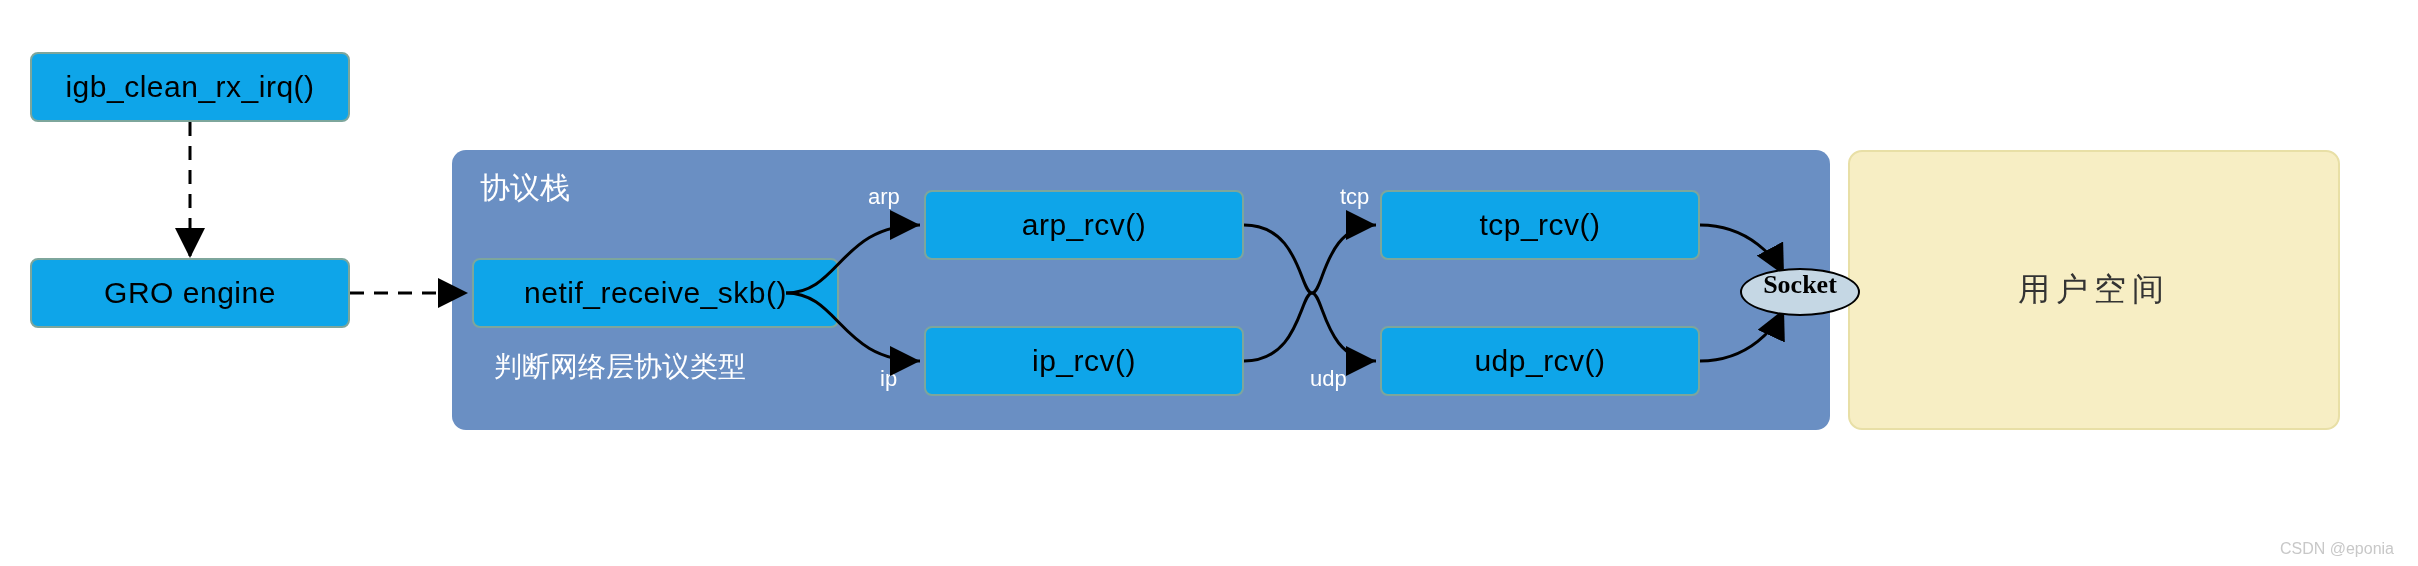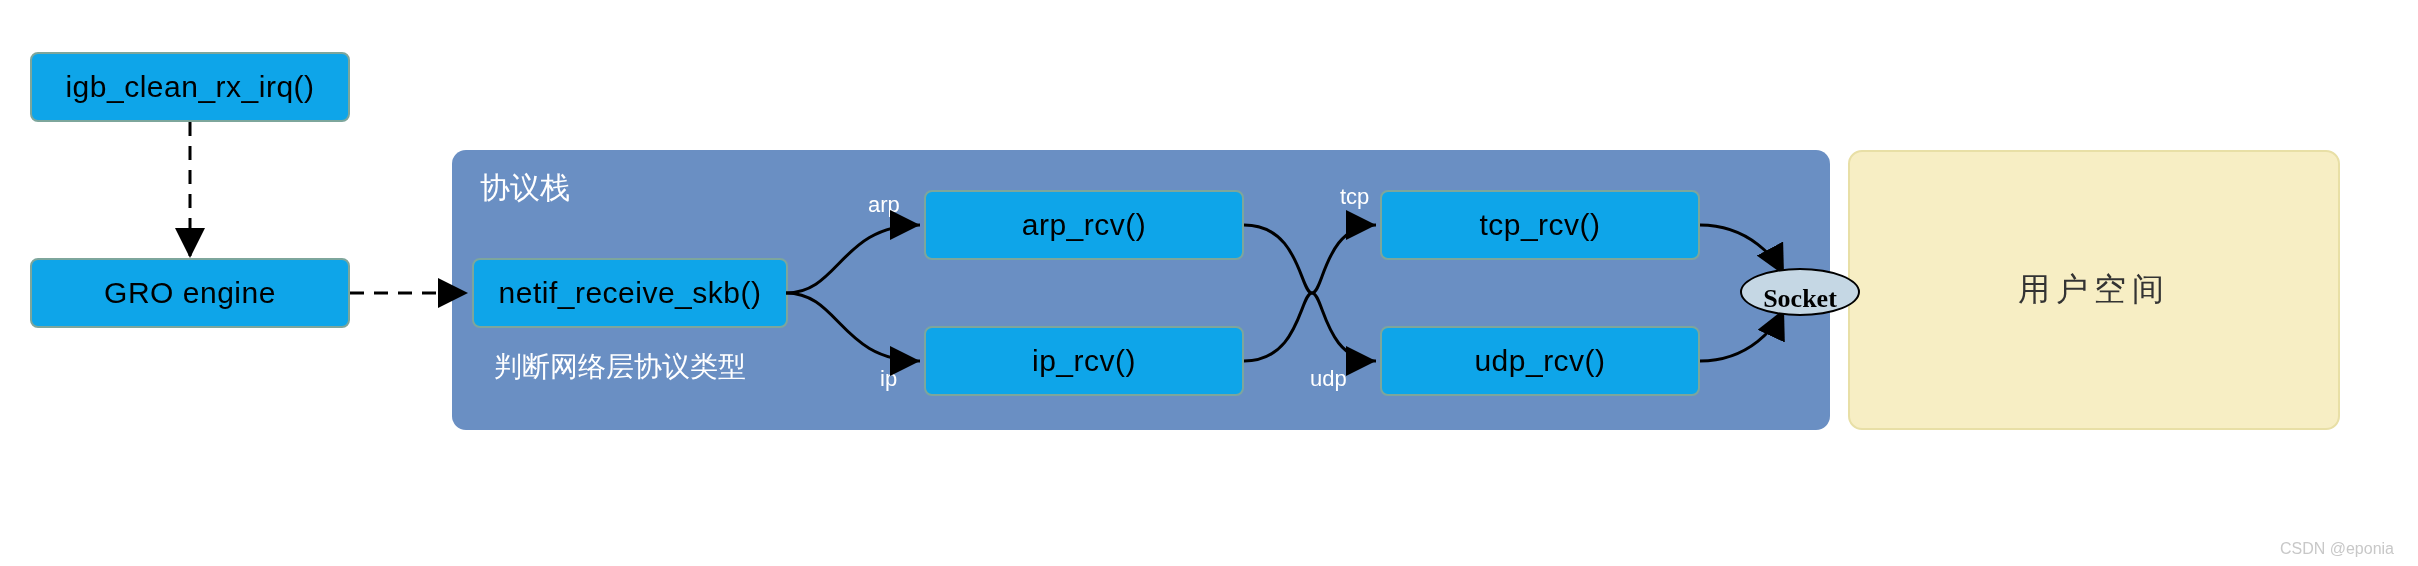--- a/index.html
+++ b/index.html
@@ -74,21 +74,21 @@
   .socket {
     position: absolute;
     left: 1740px;
     top: 268px;
     width: 120px;
     height: 48px;
     background: #c5d7e4;
     border: 2px solid #000;
     border-radius: 50%;
     display: flex;
-    align-items: flex-end;
+    align-items: flex-start;
     justify-content: center;
     font-family: "Comic Sans MS", cursive;
     font-size: 26px;
     font-weight: bold;
     color: #000;
     z-index: 5;
   }
   svg.connectors {
     position: absolute;
     left: 0; top: 0;
@@ -117,21 +117,21 @@
 </div>
 
 <div class="blue-panel"></div>
 <div class="blue-title">协议栈</div>
 <div class="blue-sub">判断网络层协议类型</div>
 
 <div class="yellow-panel">
   <span class="yellow-title">用户空间</span>
 </div>
 
-<div class="node" style="left:472px; top:258px; width:316px; height:70px;">
+<div class="node" style="left:472px; top:258px; width:367px; height:70px;">
   <span>netif_receive_skb()</span>
 </div>
 
 <div class="node" style="left:924px; top:190px; width:320px; height:70px;">
   <span>arp_rcv()</span>
 </div>
 
 <div class="node" style="left:924px; top:326px; width:320px; height:70px;">
   <span>ip_rcv()</span>
 </div>
@@ -141,21 +141,21 @@
 </div>
 
 <div class="node" style="left:1380px; top:326px; width:320px; height:70px;">
   <span>udp_rcv()</span>
 </div>
 
 <div class="socket">
   <span>Socket</span>
 </div>
 
-<div class="edge-label" style="left:868px; top:192px;text-align:center;">arp</div>
+<div class="edge-label" style="left:868px; top:184px;text-align:center;">arp</div>
 <div class="edge-label" style="left:880px; top:366px;">ip</div>
 <div class="edge-label" style="left:1320px; top:184px;margin-left:20px;">tcp</div>
 <div class="edge-label" style="left:1310px; top:366px;">udp</div>
 
 <svg class="connectors">
   <defs>
     <marker id="ah" markerWidth="12" markerHeight="12" refX="10" refY="5" orient="auto">
       <path d="M0,0 L10,5 L0,10 Z" fill="#000"></path>
     </marker>
   </defs>

